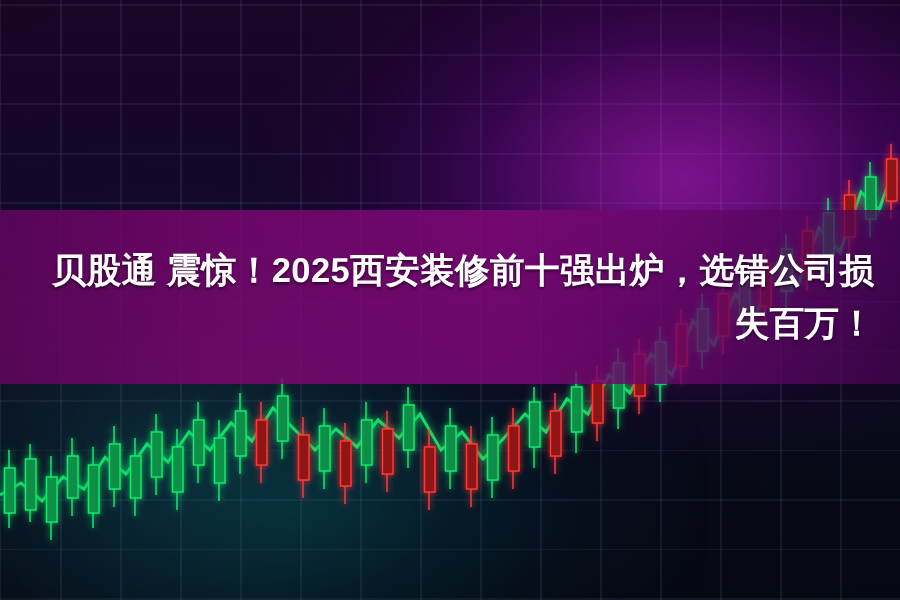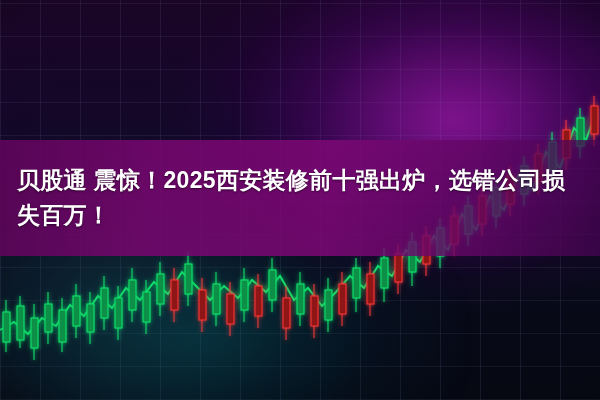--- a/index.html
+++ b/index.html
@@ -85,21 +85,21 @@
        rgba(120,6,112,0.86) 25%,
        rgba(126,8,118,0.84) 55%,
        rgba(96,6,100,0.80) 80%,
        rgba(70,4,82,0.72) 100%);
     display: flex;
     align-items: center;
     justify-content: center;
   }
   .headline-inner {
     width: 566px;
-    text-align: left;
+    text-align: right;
     color: #ffffff;
     font-size: 23px;
     line-height: 35px;
     font-weight: 700;
     letter-spacing: 0.3px;
     text-shadow: 0 1px 2px rgba(0,0,0,0.55);
   }
   .brand {
     font-weight: 700;
   }

